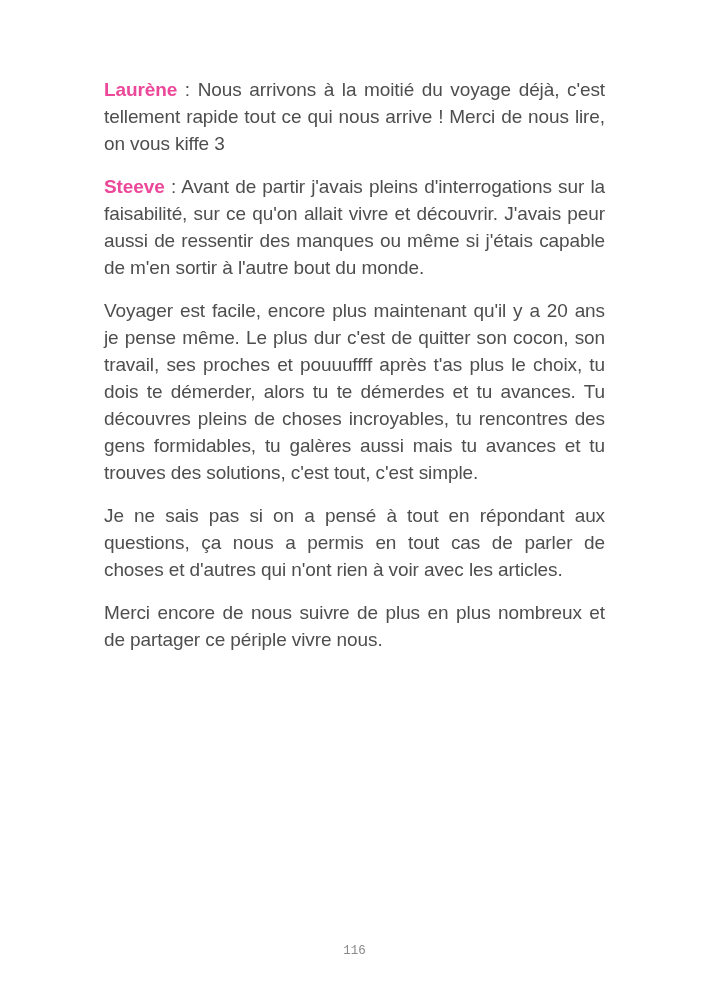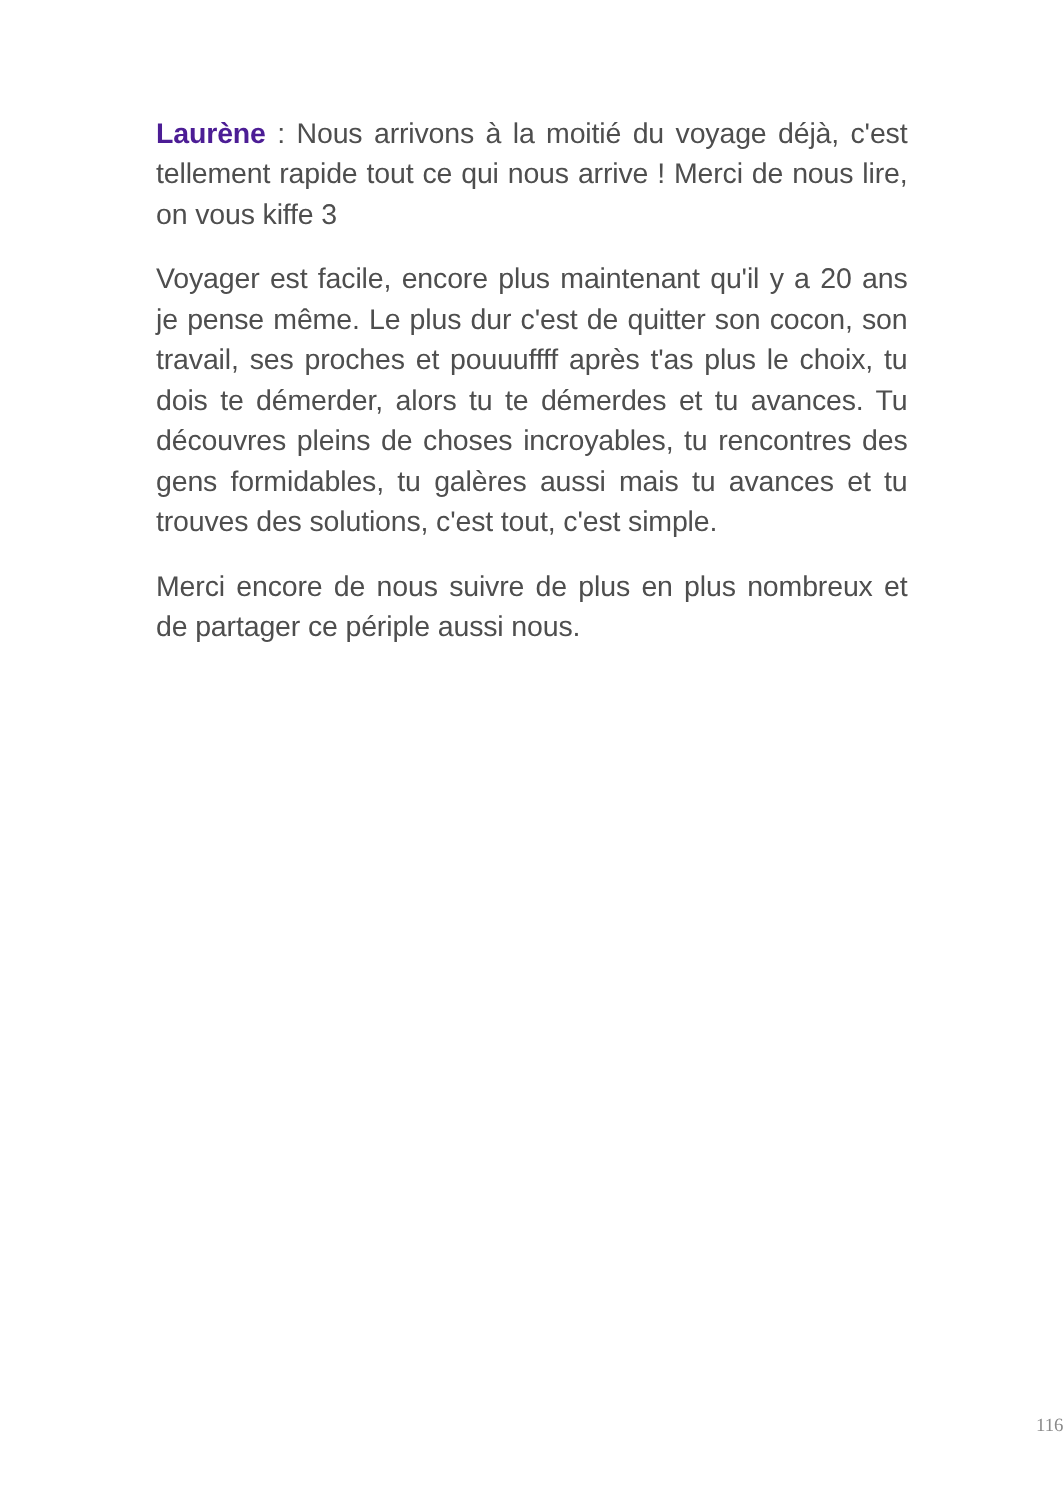--- a/index.html
+++ b/index.html
@@ -24,45 +24,47 @@
   .content p {
     margin: 0 0 16px 0;
     font-size: 19px;
     line-height: 27px;
     color: #4e4e4e;
     text-align: justify;
     letter-spacing: -0.1px;
   }
   .speaker {
     font-weight: 700;
-    color: #4c1d95;
+    color: #ec4899;
   }
   .page-number {
     position: absolute;
     bottom: 34px;
     left: 0;
     width: 100%;
-    text-align: right;
-    font-family: Liberation Serif, serif;
+    text-align: center;
+    font-family: Liberation Mono, monospace;
     font-size: 12.5px;
     color: #8a8a8a;
   }
 </style>
 </head>
 <body>
 
 <div class="page">
   <div class="content">
 
     <p><span class="speaker">Laurène</span><span>  : Nous arrivons à la moitié du voyage déjà, c'est tellement rapide tout ce qui nous arrive ! Merci de nous lire, on vous kiffe 3</span></p>
 
 
+    <p><span class="speaker">Steeve</span><span> : Avant de partir j'avais pleins d'interrogations sur la faisabilité, sur ce qu'on allait vivre et découvrir. J'avais peur aussi de ressentir des manques ou même si j'étais capable de m'en sortir à l'autre bout du monde.</span></p>
 
 
     <p><span>Voyager est facile, encore plus maintenant qu'il y a 20 ans je pense même. Le plus dur c'est de quitter son cocon, son travail, ses proches et pouuuffff après t'as plus le choix, tu dois te démerder, alors tu te démerdes et tu avances. Tu découvres pleins de choses incroyables, tu rencontres des gens formidables, tu galères aussi mais tu avances et tu trouves des solutions, c'est tout, c'est simple.</span></p>
 
+    <p><span>Je ne sais pas si on a pensé à tout en répondant aux questions, ça nous a permis en tout cas de parler de choses et d'autres qui n'ont rien à voir avec les articles.</span></p>
 
-    <p><span>Merci encore de nous suivre de plus en plus nombreux et de partager ce périple aussi nous.</span></p>
+    <p><span>Merci encore de nous suivre de plus en plus nombreux et de partager ce périple vivre nous.</span></p>
 
   </div>
 
   <div class="page-number">116</div>
 </div>
 
 </body></html>

